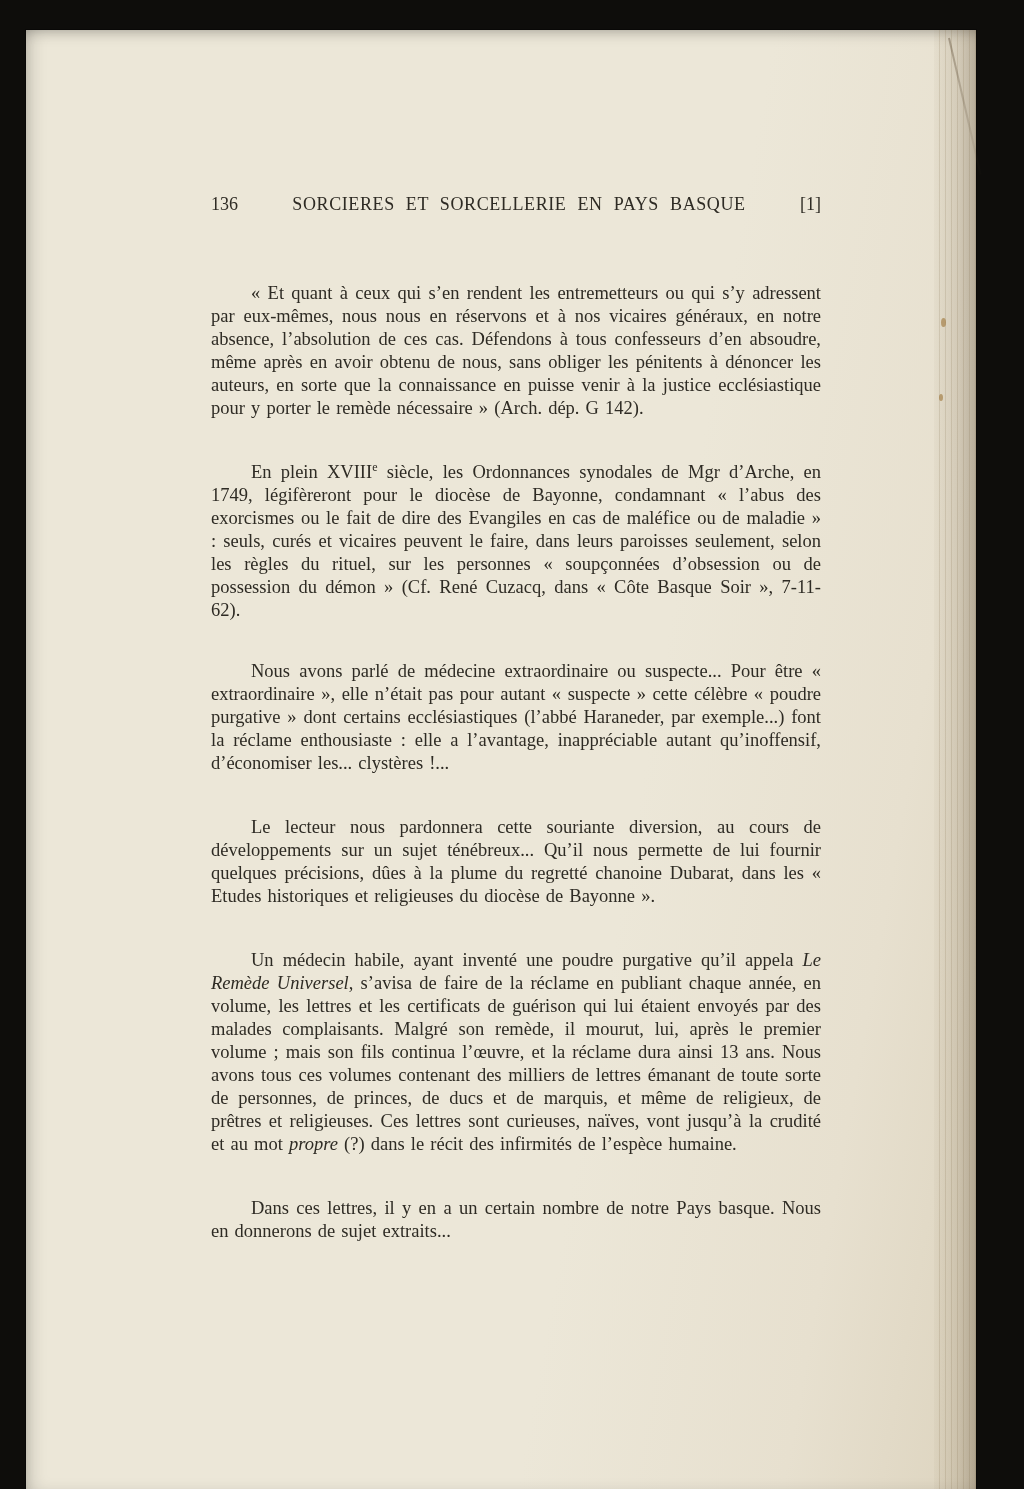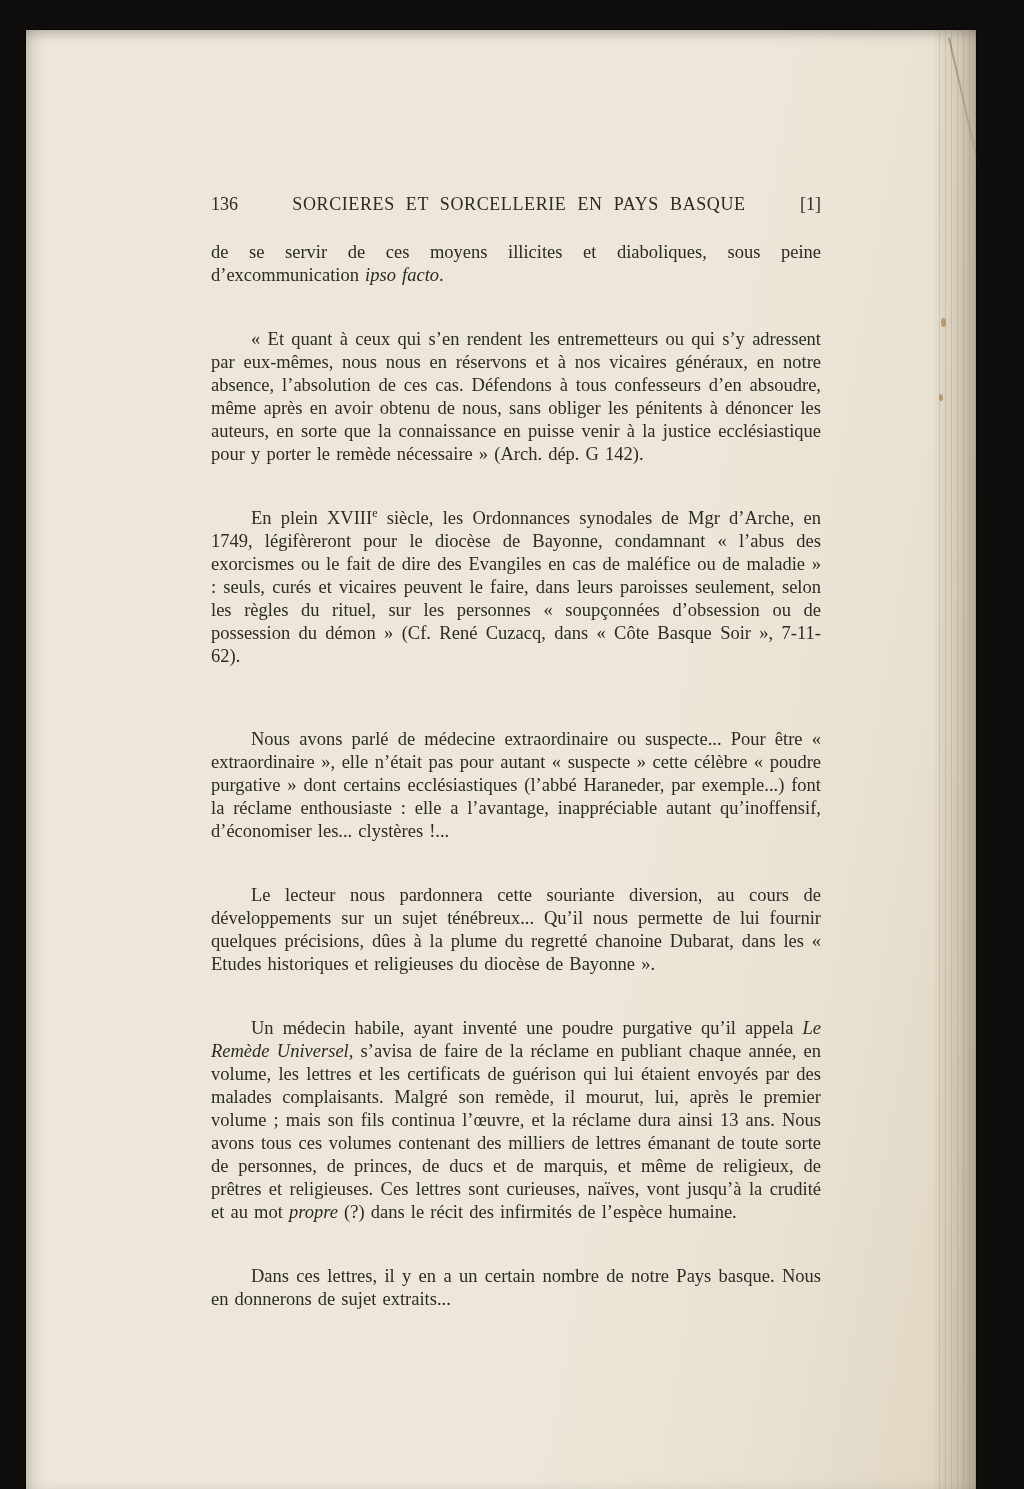--- a/index.html
+++ b/index.html
@@ -85,21 +85,21 @@
     word-spacing: 1.5px;
   }
   .para {
     margin: 0 0 7px 0;
   }
   .para.indent {
     text-indent: 40px;
     margin-top: 41px;
   }
   .para.section-gap {
-    margin-top: 60px;
+    margin-top: 38px;
   }
   .it {
     font-style: italic;
   }
   sup {
     font-size: 12px;
     line-height: 0;
   }
 </style>
 </head>
@@ -113,21 +113,20 @@
     <div class="spot-b"></div>
 
     <header class="running-head">
       <span class="pagenum">136</span>
       <span class="title">SORCIERES ET SORCELLERIE EN PAYS BASQUE</span>
       <span class="section">[1]</span>
     </header>
 
     <main class="text-block">
 
-      <p class="para"><span>de se servir de ces moyens illicites et diaboliques, sous peine d’excommunication </span><em class="it">ipso facto</em><span>.</span></p>
 
       <p class="para indent"><span>« Et quant à ceux qui s’en rendent les entremetteurs ou qui s’y adressent par eux-mêmes, nous nous en réservons et à nos vicaires généraux, en notre absence, l’absolution de ces cas. Défendons à tous confesseurs d’en absoudre, même après en avoir obtenu de nous, sans obliger les pénitents à dénoncer les auteurs, en sorte que la connaissance en puisse venir à la justice ecclésiastique pour y porter le remède nécessaire » (Arch. dép. G 142).</span></p>
 
       <p class="para indent"><span>En plein XVIII</span><sup>e</sup><span> siècle, les Ordonnances synodales de Mgr d’Arche, en 1749, légifèreront pour le diocèse de Bayonne, condamnant « l’abus des exorcismes ou le fait de dire des Evangiles en cas de maléfice ou de maladie » : seuls, curés et vicaires peuvent le faire, dans leurs paroisses seulement, selon les règles du rituel, sur les personnes « soupçonnées d’obsession ou de possession du démon » (Cf. René Cuzacq, dans « Côte Basque Soir », 7-11-62).</span></p>
 
       <p class="para indent section-gap"><span>Nous avons parlé de médecine extraordinaire ou suspecte... Pour être « extraordinaire », elle n’était pas pour autant « suspecte » cette célèbre « poudre purgative » dont certains ecclésiastiques (l’abbé Haraneder, par exemple...) font la réclame enthousiaste : elle a l’avantage, inappréciable autant qu’inoffensif, d’économiser les... clystères !...</span></p>
 
       <p class="para indent"><span>Le lecteur nous pardonnera cette souriante diversion, au cours de développements sur un sujet ténébreux... Qu’il nous permette de lui fournir quelques précisions, dûes à la plume du regretté chanoine Dubarat, dans les « Etudes historiques et religieuses du diocèse de Bayonne ».</span></p>
 
       <p class="para indent"><span>Un médecin habile, ayant inventé une poudre purgative qu’il appela </span><em class="it">Le Remède Universel</em><span>, s’avisa de faire de la réclame en publiant chaque année, en volume, les lettres et les certificats de guérison qui lui étaient envoyés par des malades complaisants. Malgré son remède, il mourut, lui, après le premier volume ; mais son fils continua l’œuvre, et la réclame dura ainsi 13 ans. Nous avons tous ces volumes contenant des milliers de lettres émanant de toute sorte de personnes, de princes, de ducs et de marquis, et même de religieux, de prêtres et religieuses. Ces lettres sont curieuses, naïves, vont jusqu’à la crudité et au mot </span><em class="it">propre</em><span> (?) dans le récit des infirmités de l’espèce humaine.</span></p>

